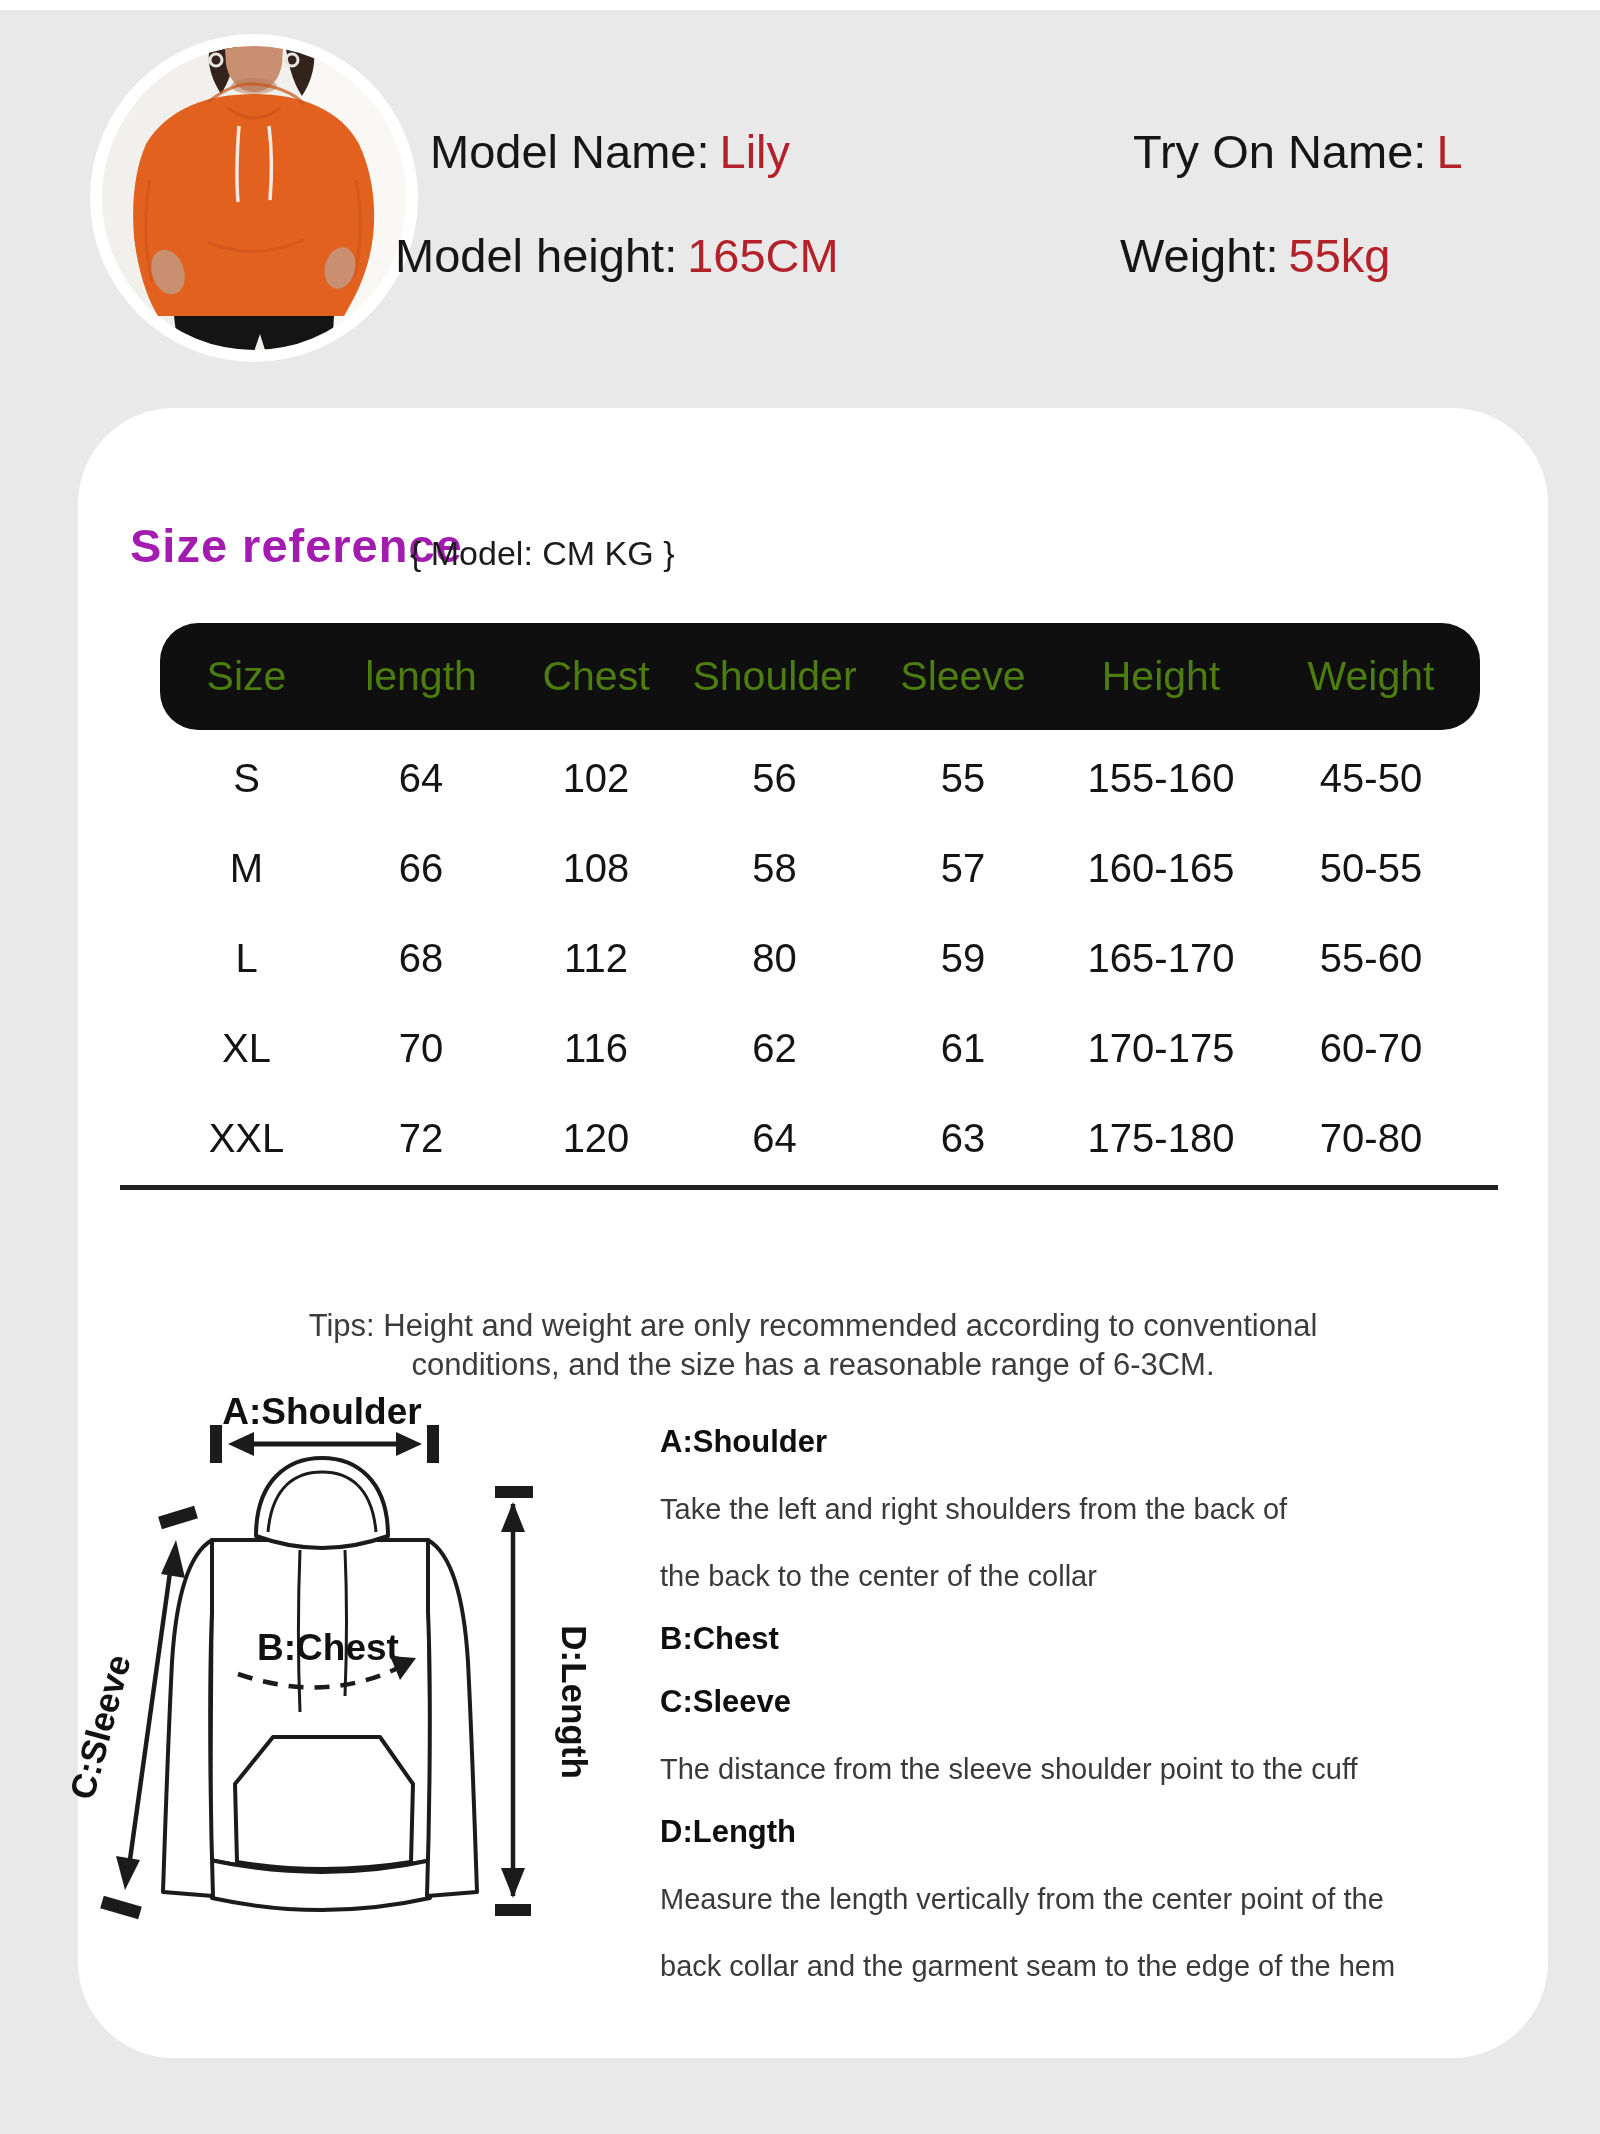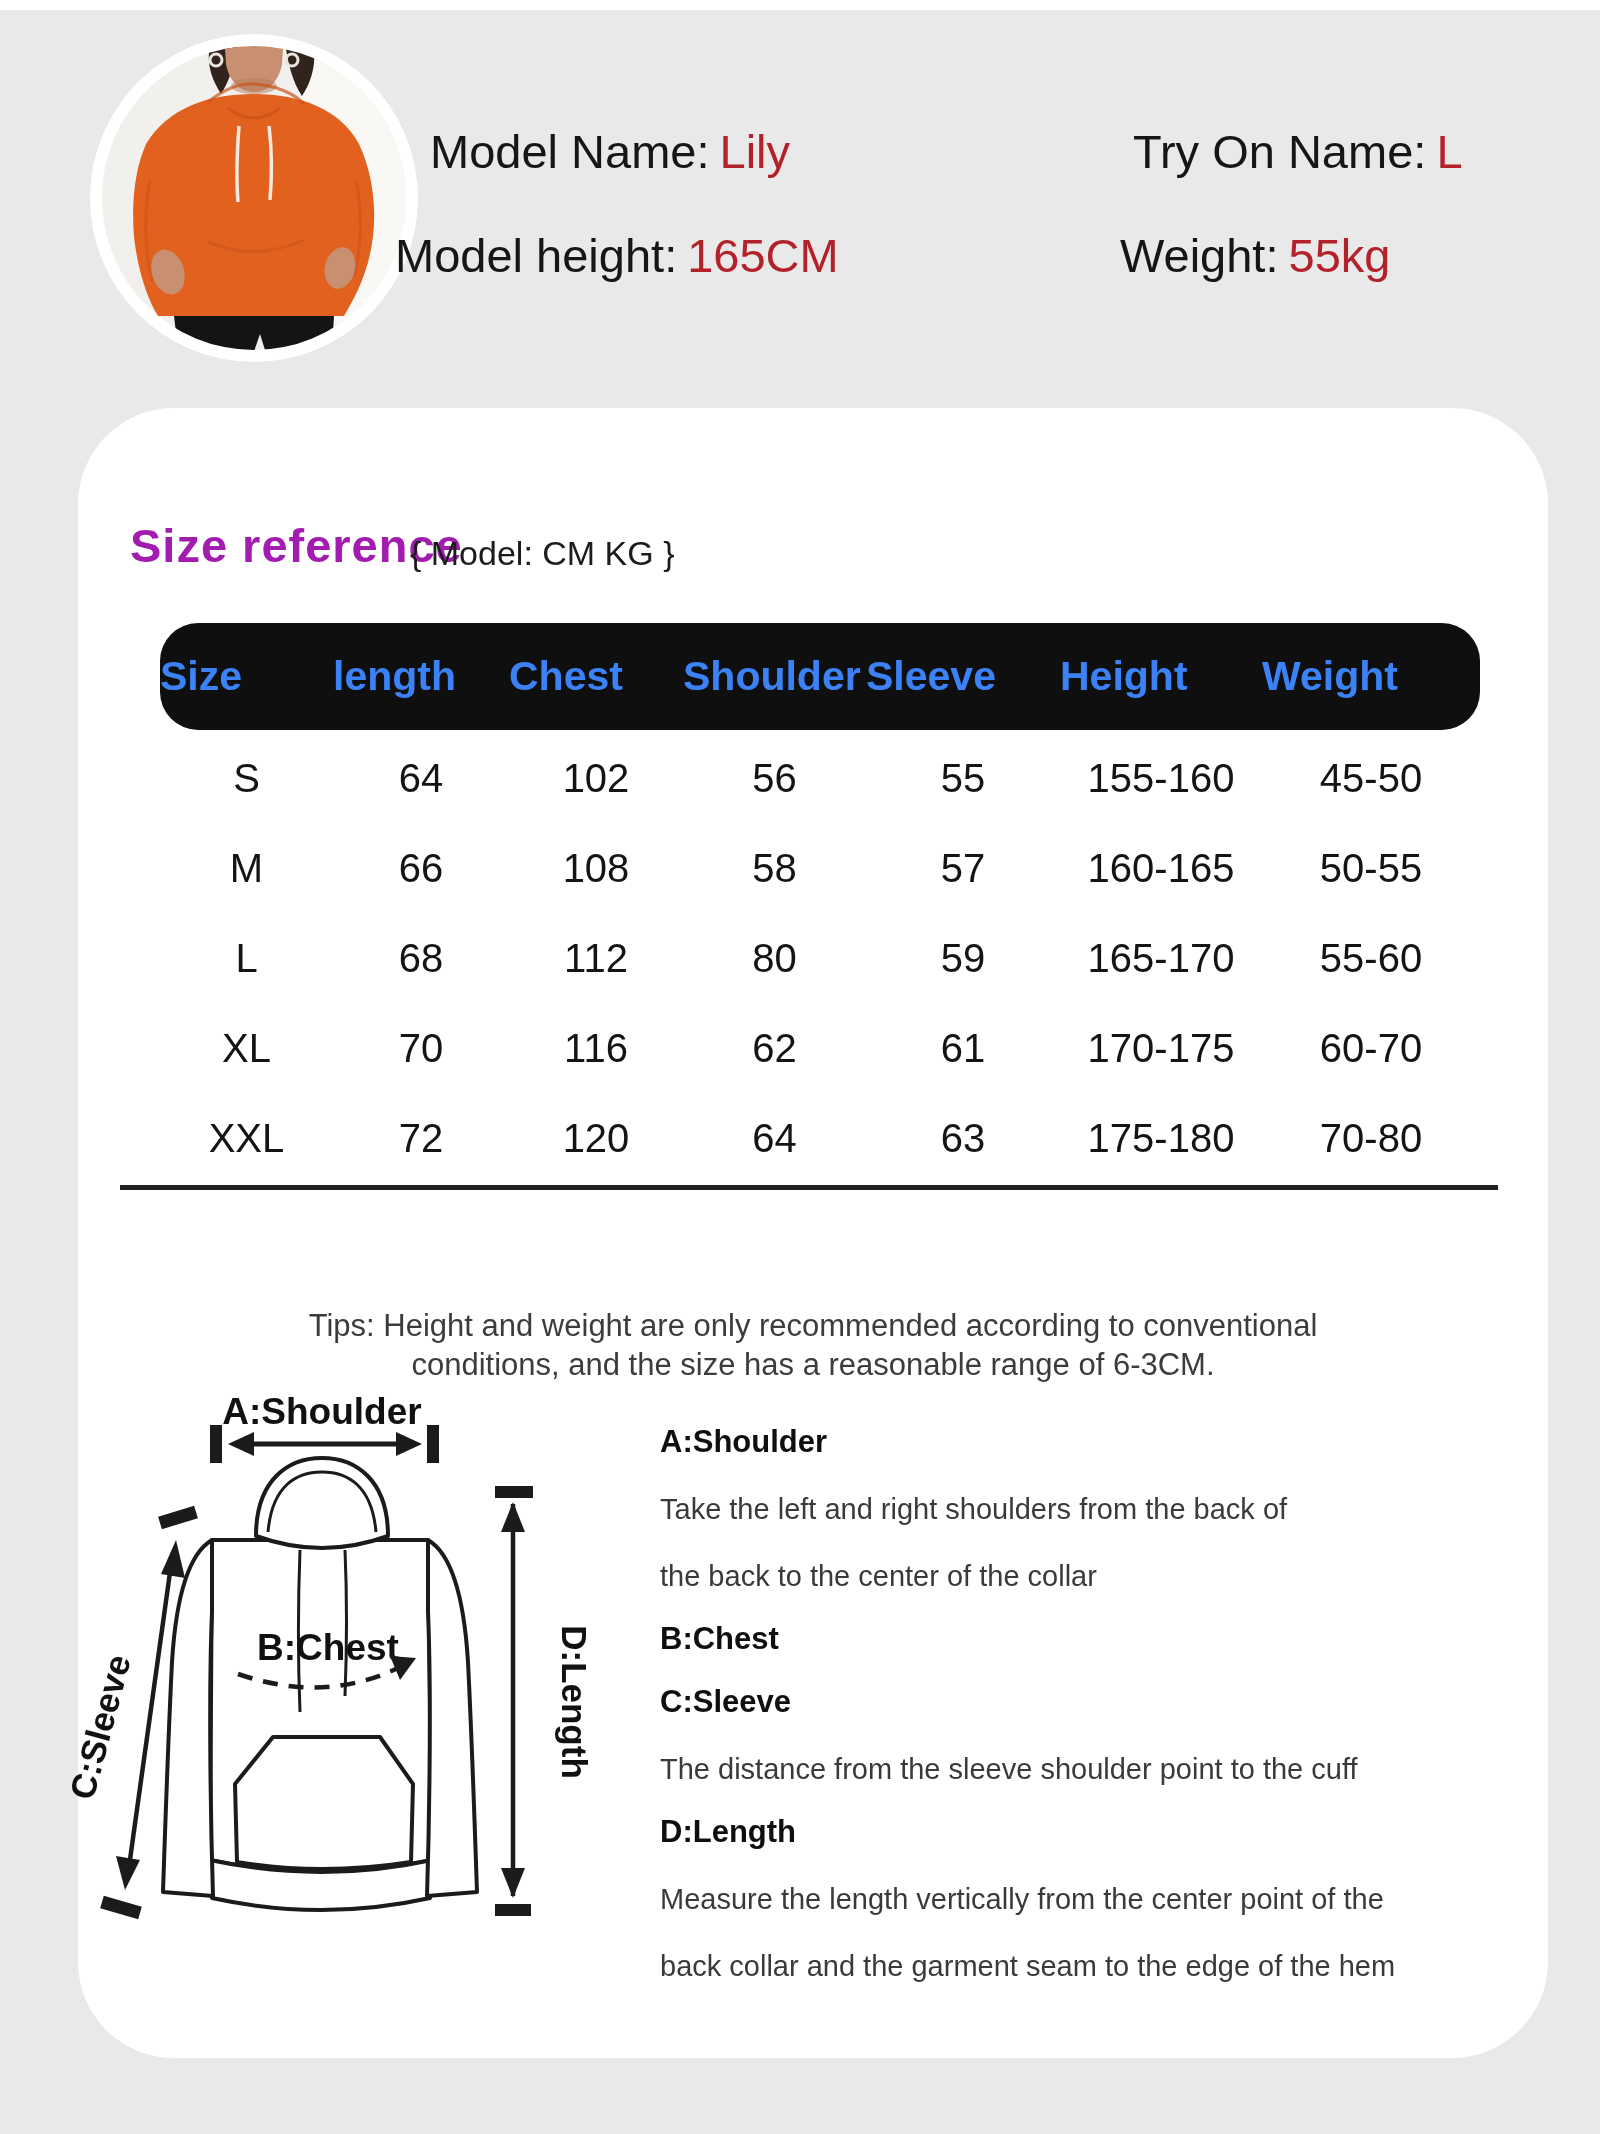--- a/index.html
+++ b/index.html
@@ -18,21 +18,21 @@
   #hdr-weight{left:1120px;top:228px;}
   
   .card{position:absolute;left:78px;top:408px;width:1470px;height:1650px;background:#ffffff;border-radius:96px;}
   .sr-title{position:absolute;left:130px;top:518px;font-size:47px;font-weight:bold;color:#a21caf;letter-spacing:1px;}
   .sr-unit{position:absolute;left:410px;top:534px;font-size:34px;color:#1c1c1c;}
   
   .tbl-head{
     position:absolute;left:160px;top:623px;width:1320px;height:107px;background:#0f0f0f;border-radius:38px;
     display:grid;grid-template-columns:173px 176px 174px 183px 194px 202px 218px;align-items:center;
   }
-  .tbl-head .th{color:#3b82f6;font-size:41px;font-weight:bold;}
+  .tbl-head .th{color:#4d7c0f;font-size:41px;text-align:center;}
   .tbl-body{position:absolute;left:160px;top:733px;width:1320px;}
   .tr{display:grid;grid-template-columns:173px 176px 174px 183px 194px 202px 218px;height:90px;align-items:center;}
   .tr .td{font-size:40px;color:#141414;text-align:center;}
   .divider{position:absolute;left:120px;top:1185px;width:1378px;height:5px;background:#212121;}
   .tips{position:absolute;left:78px;top:1306px;width:1470px;text-align:center;
         font-size:31px;line-height:39px;color:#3c3c3c;}
   
   .diagram{position:absolute;left:60px;top:1382px;width:580px;height:548px;}
   .mguide{position:absolute;left:660px;top:1424px;width:885px;}
   .mg-block{margin:0 0 27px 0;}

